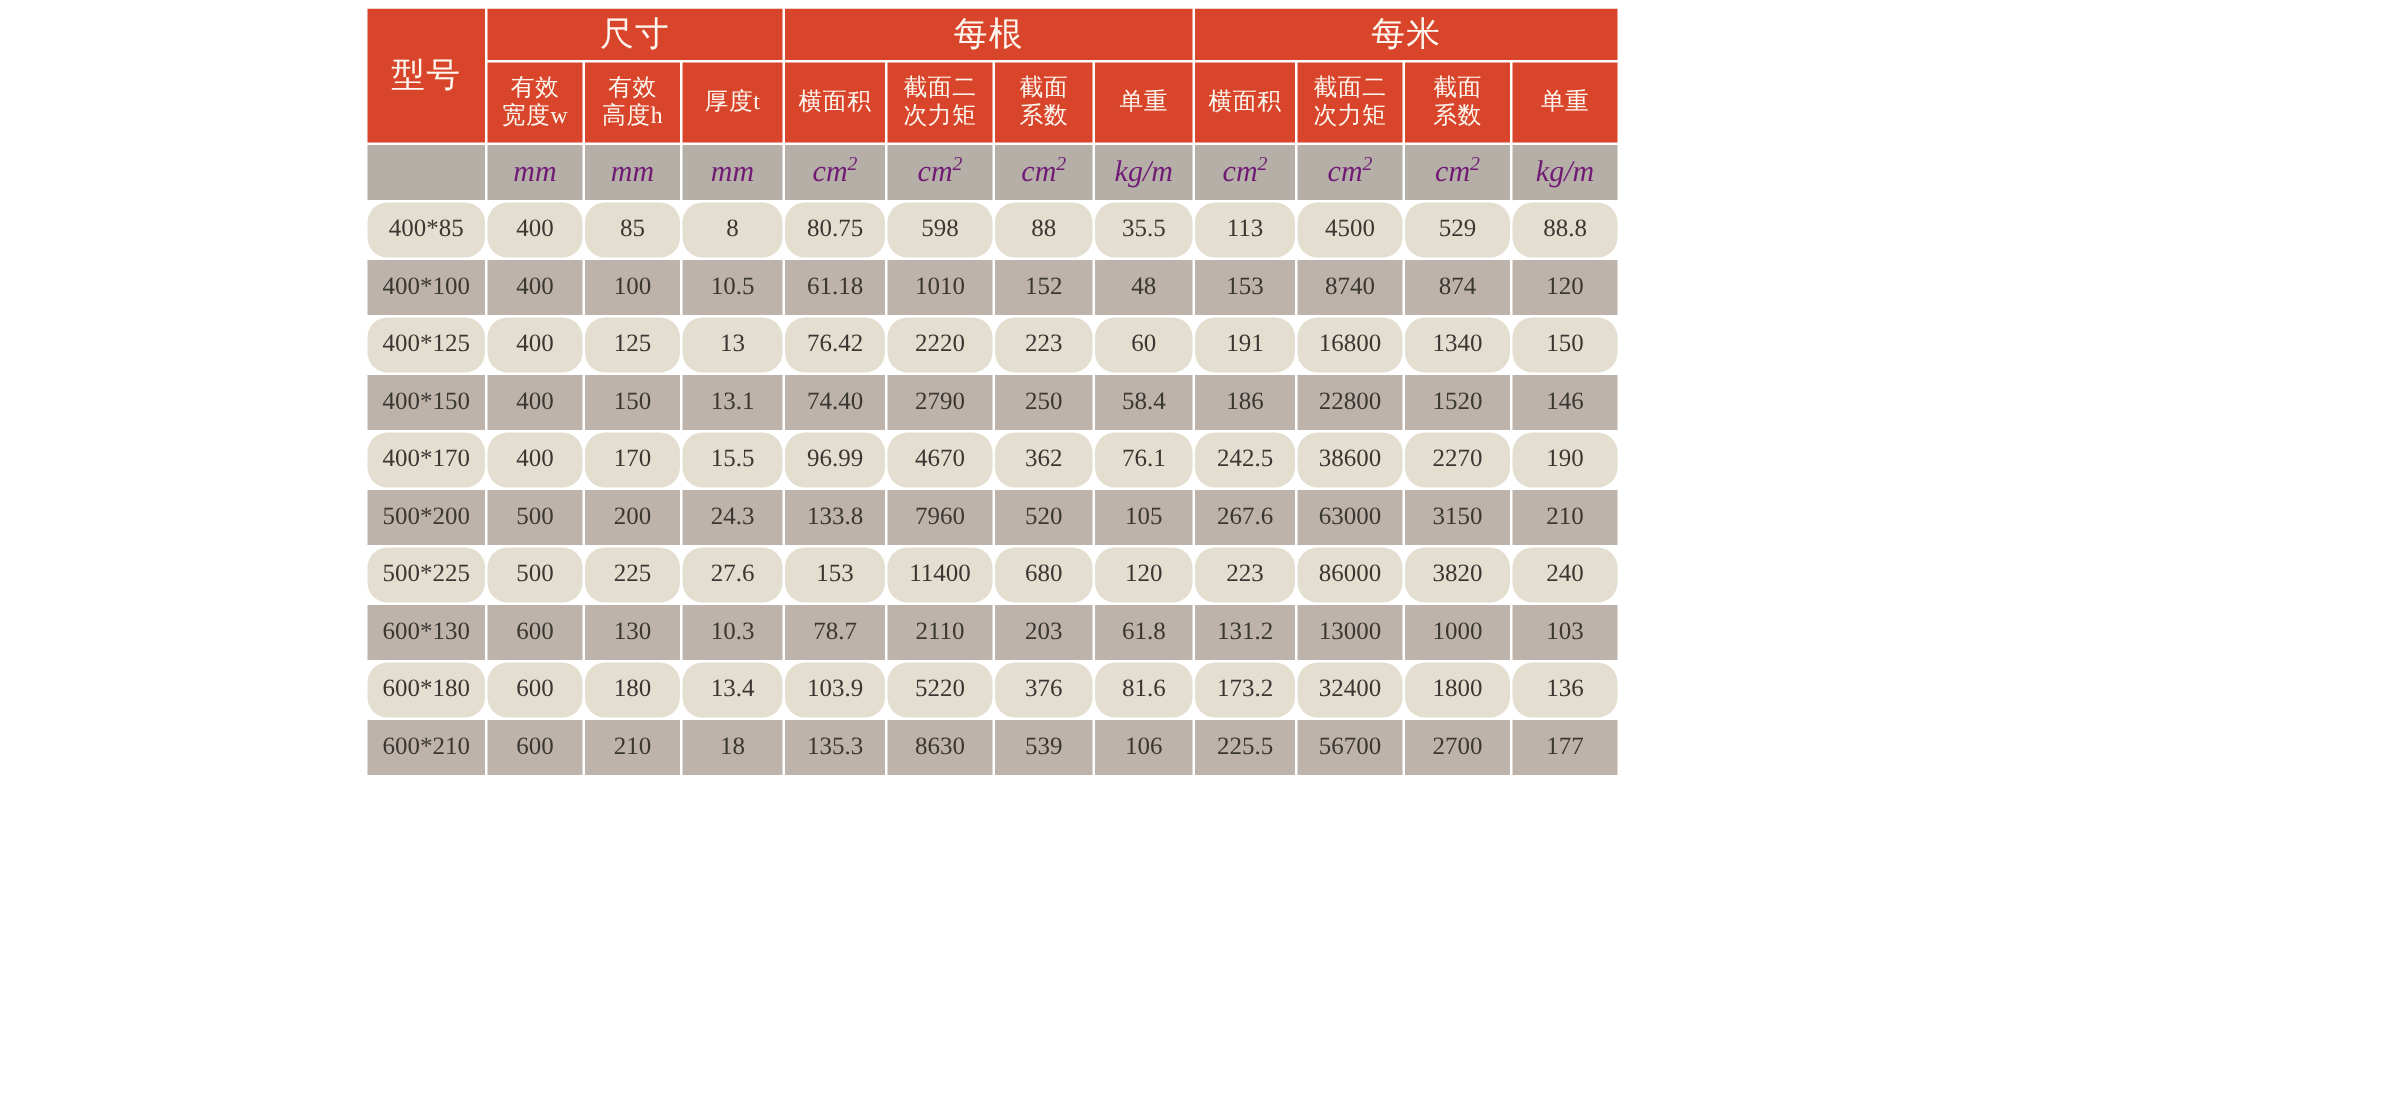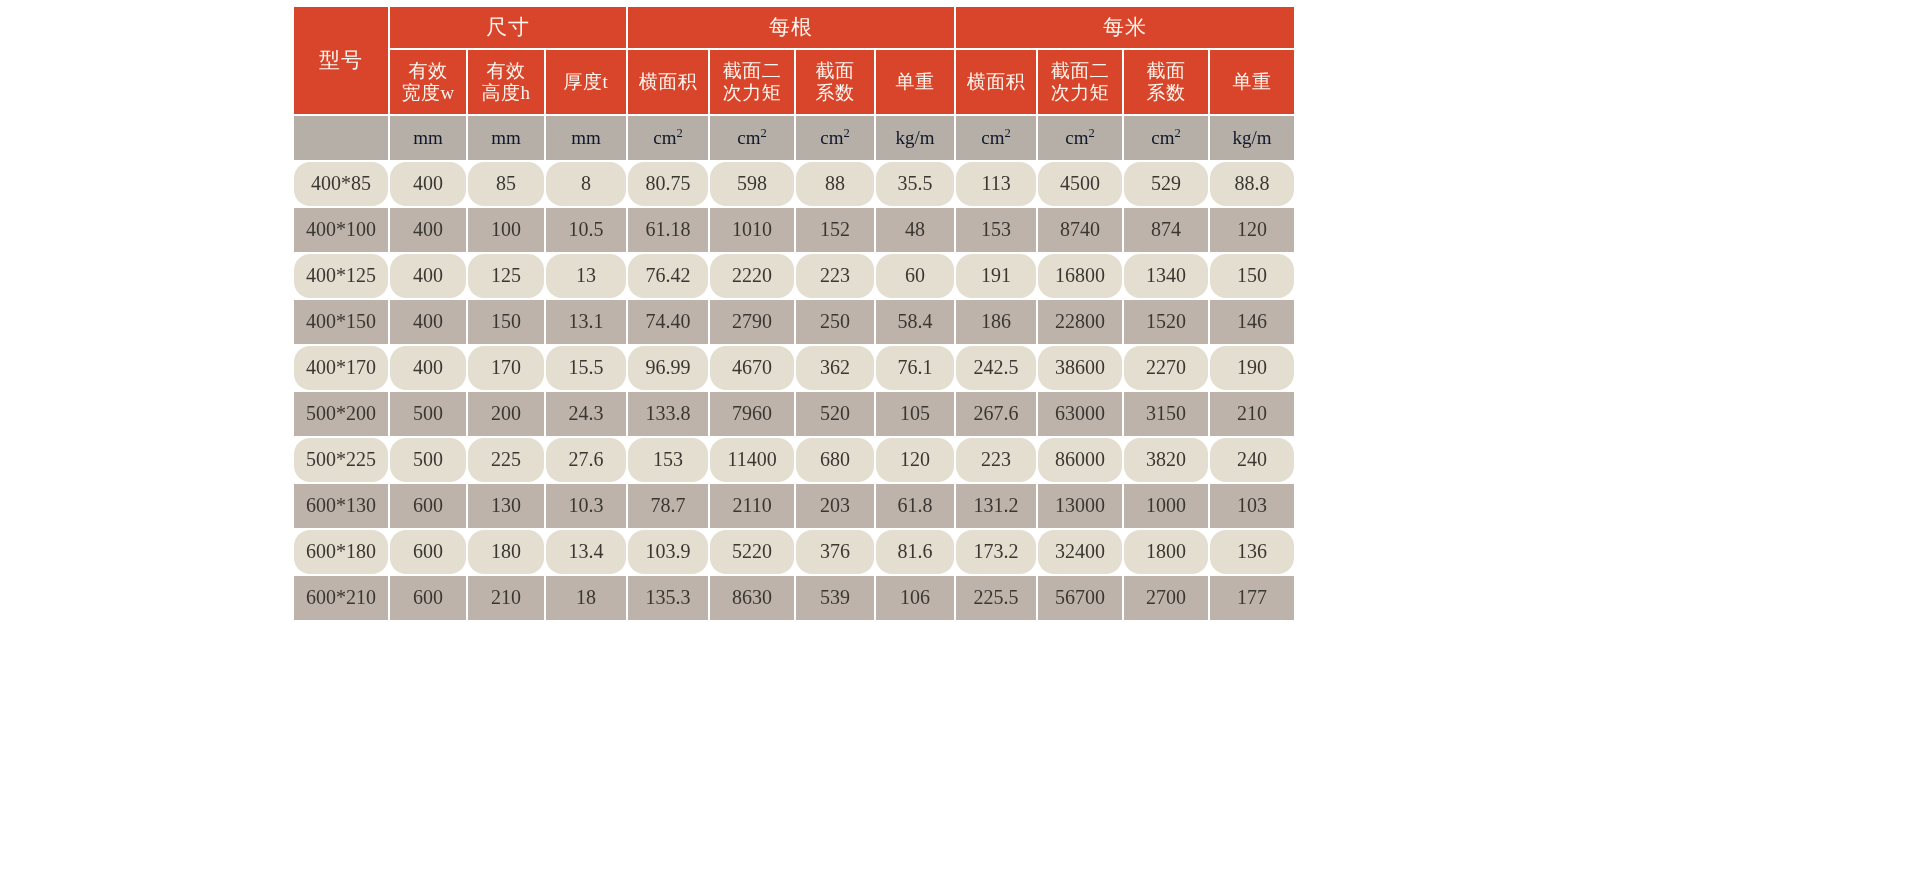--- a/index.html
+++ b/index.html
@@ -39,38 +39,39 @@
     text-align: center;
     vertical-align: middle;
     color: #3a3733;
     font-weight: normal;
     line-height: 1.18;
   }
   
   tr.hdr-group th {
     background: #d8452a;
     color: #fdf6ef;
-    font-size: 21px;
+    font-size: 27px;
     height: 41px;
     letter-spacing: 1px;
   }
   
   tr.hdr-sub th {
     background: #d8452a;
     color: #fdf6ef;
     font-size: 19px;
     height: 64px;
     letter-spacing: 0.5px;
   }
   
   tr.units td {
     background: #b6afa8;
-    color: #0f172a;
-    font-size: 19px;
+    color: #701a75;
+    font-size: 24px;
     height: 44px;
+    font-style: italic;
   }
   tr.units td.unit-blank {
     background: #b6afa8;
   }
   
   tbody tr.data-row td {
     font-size: 20px;
     height: 44px;
   }
   tbody tr.data-row.odd td {

